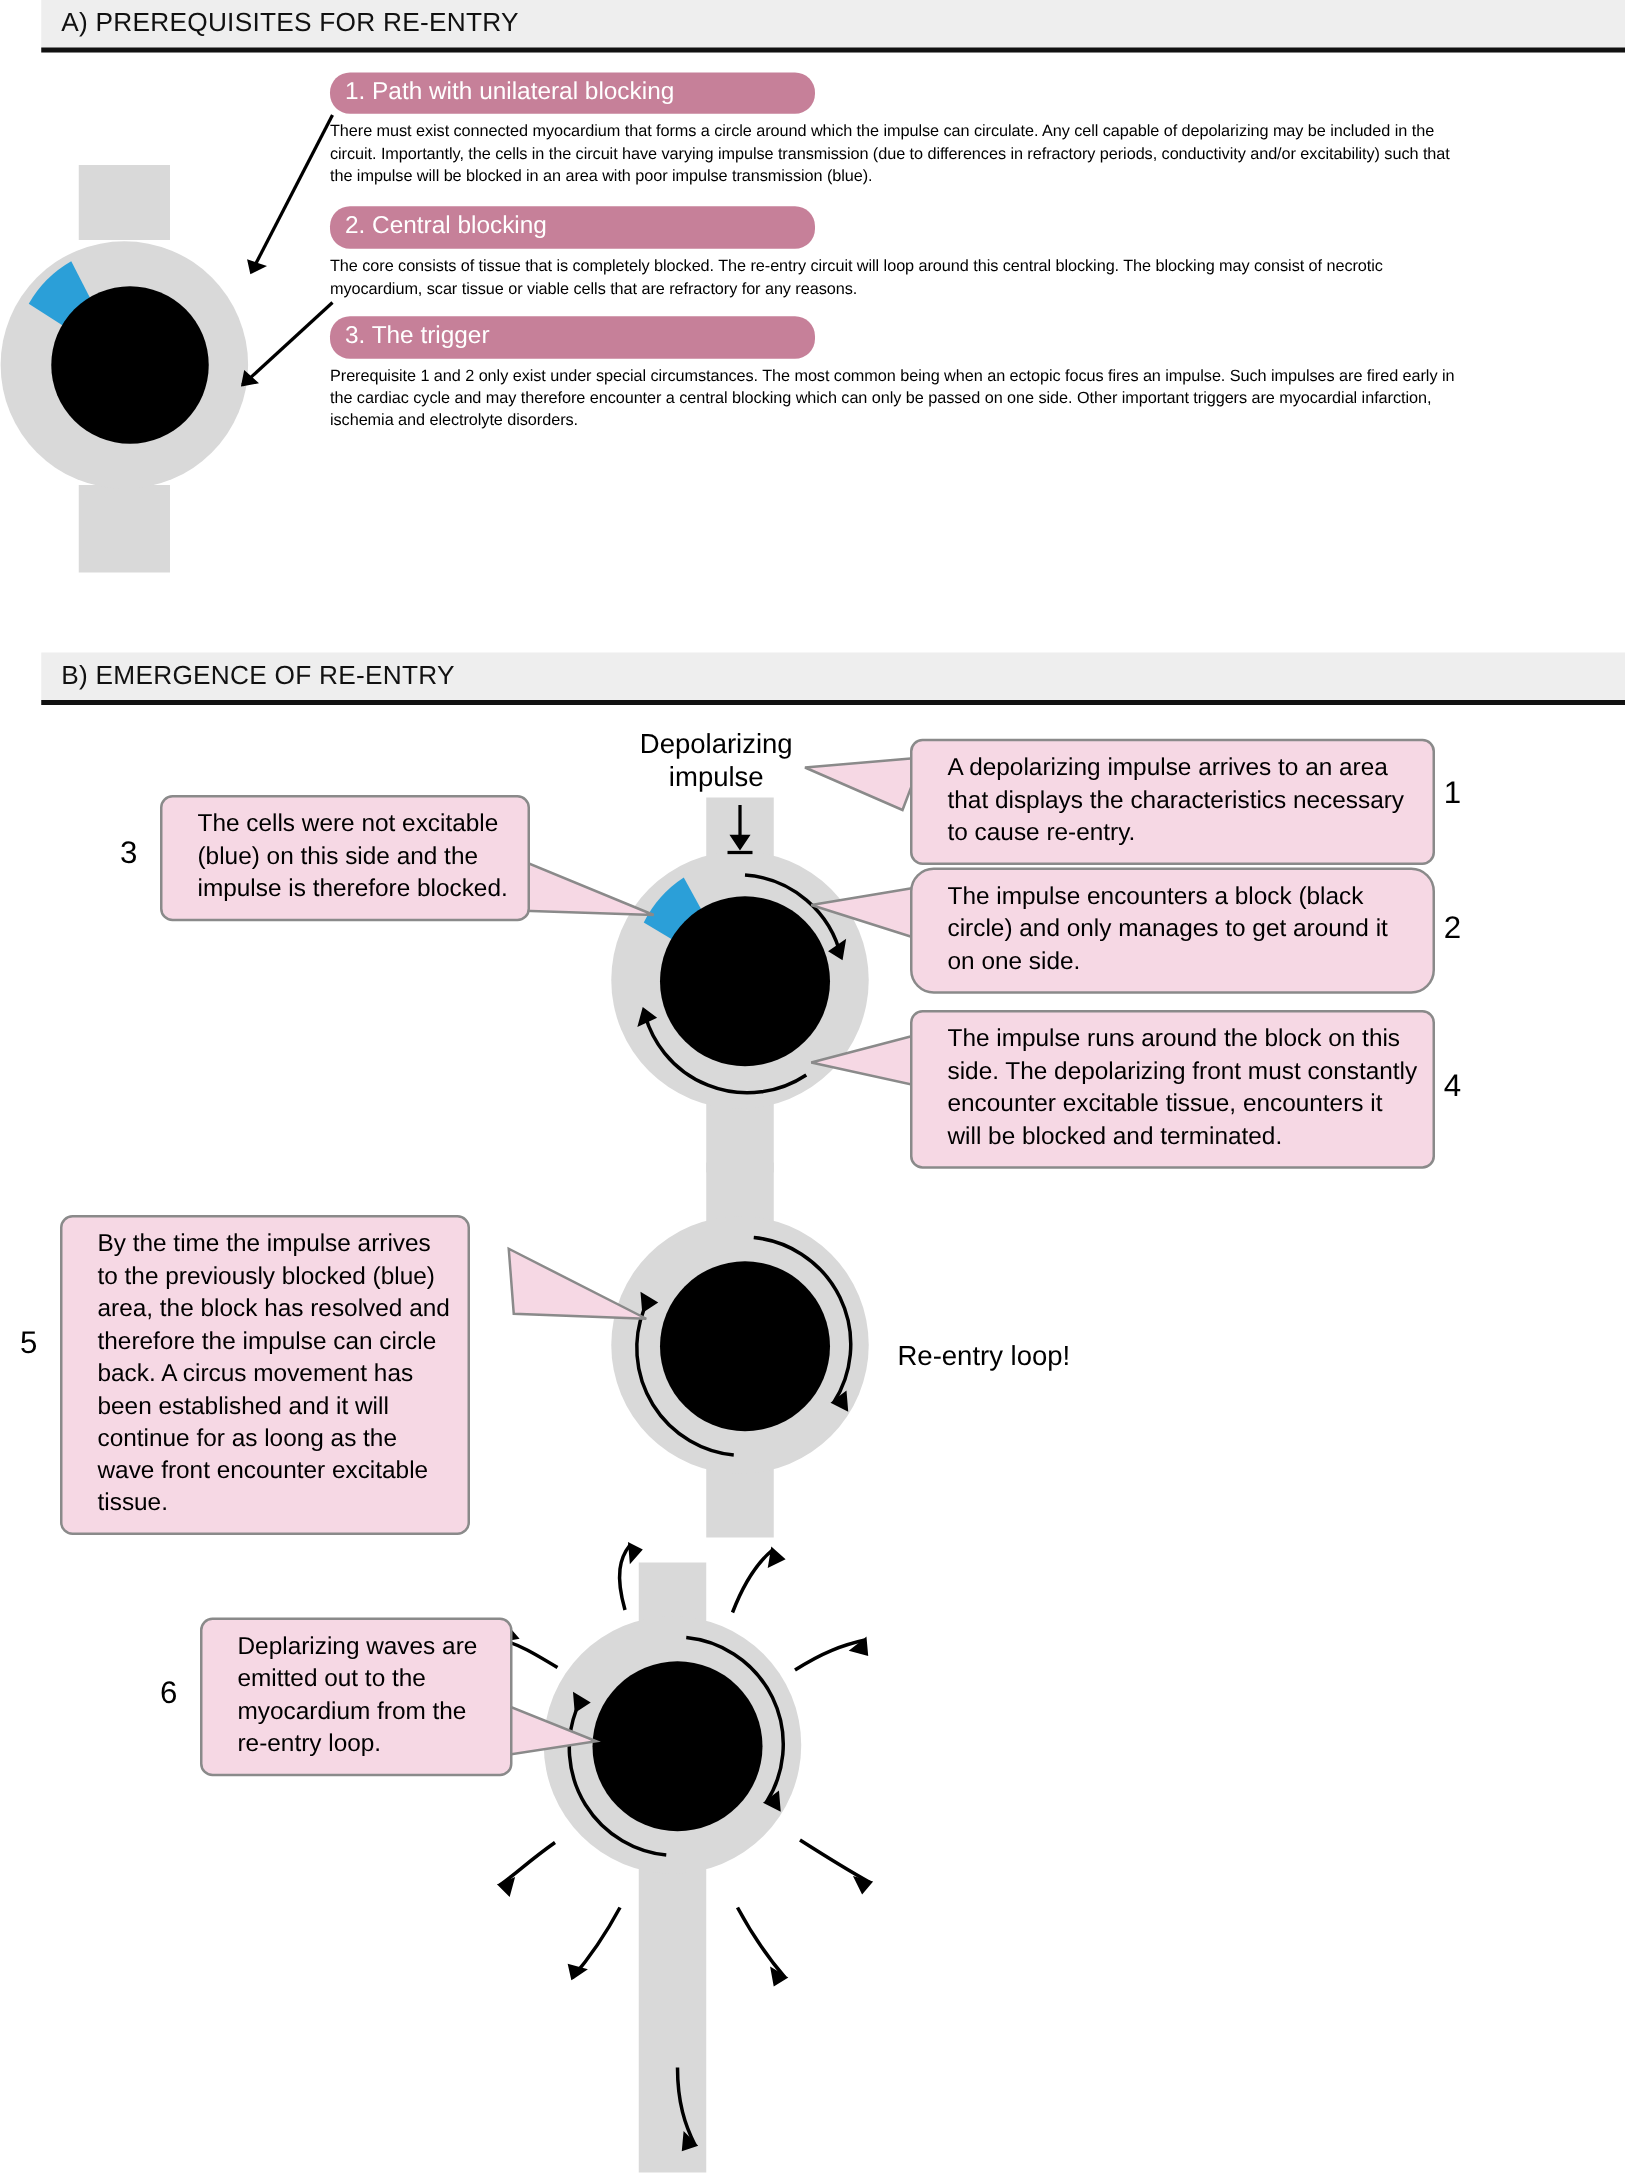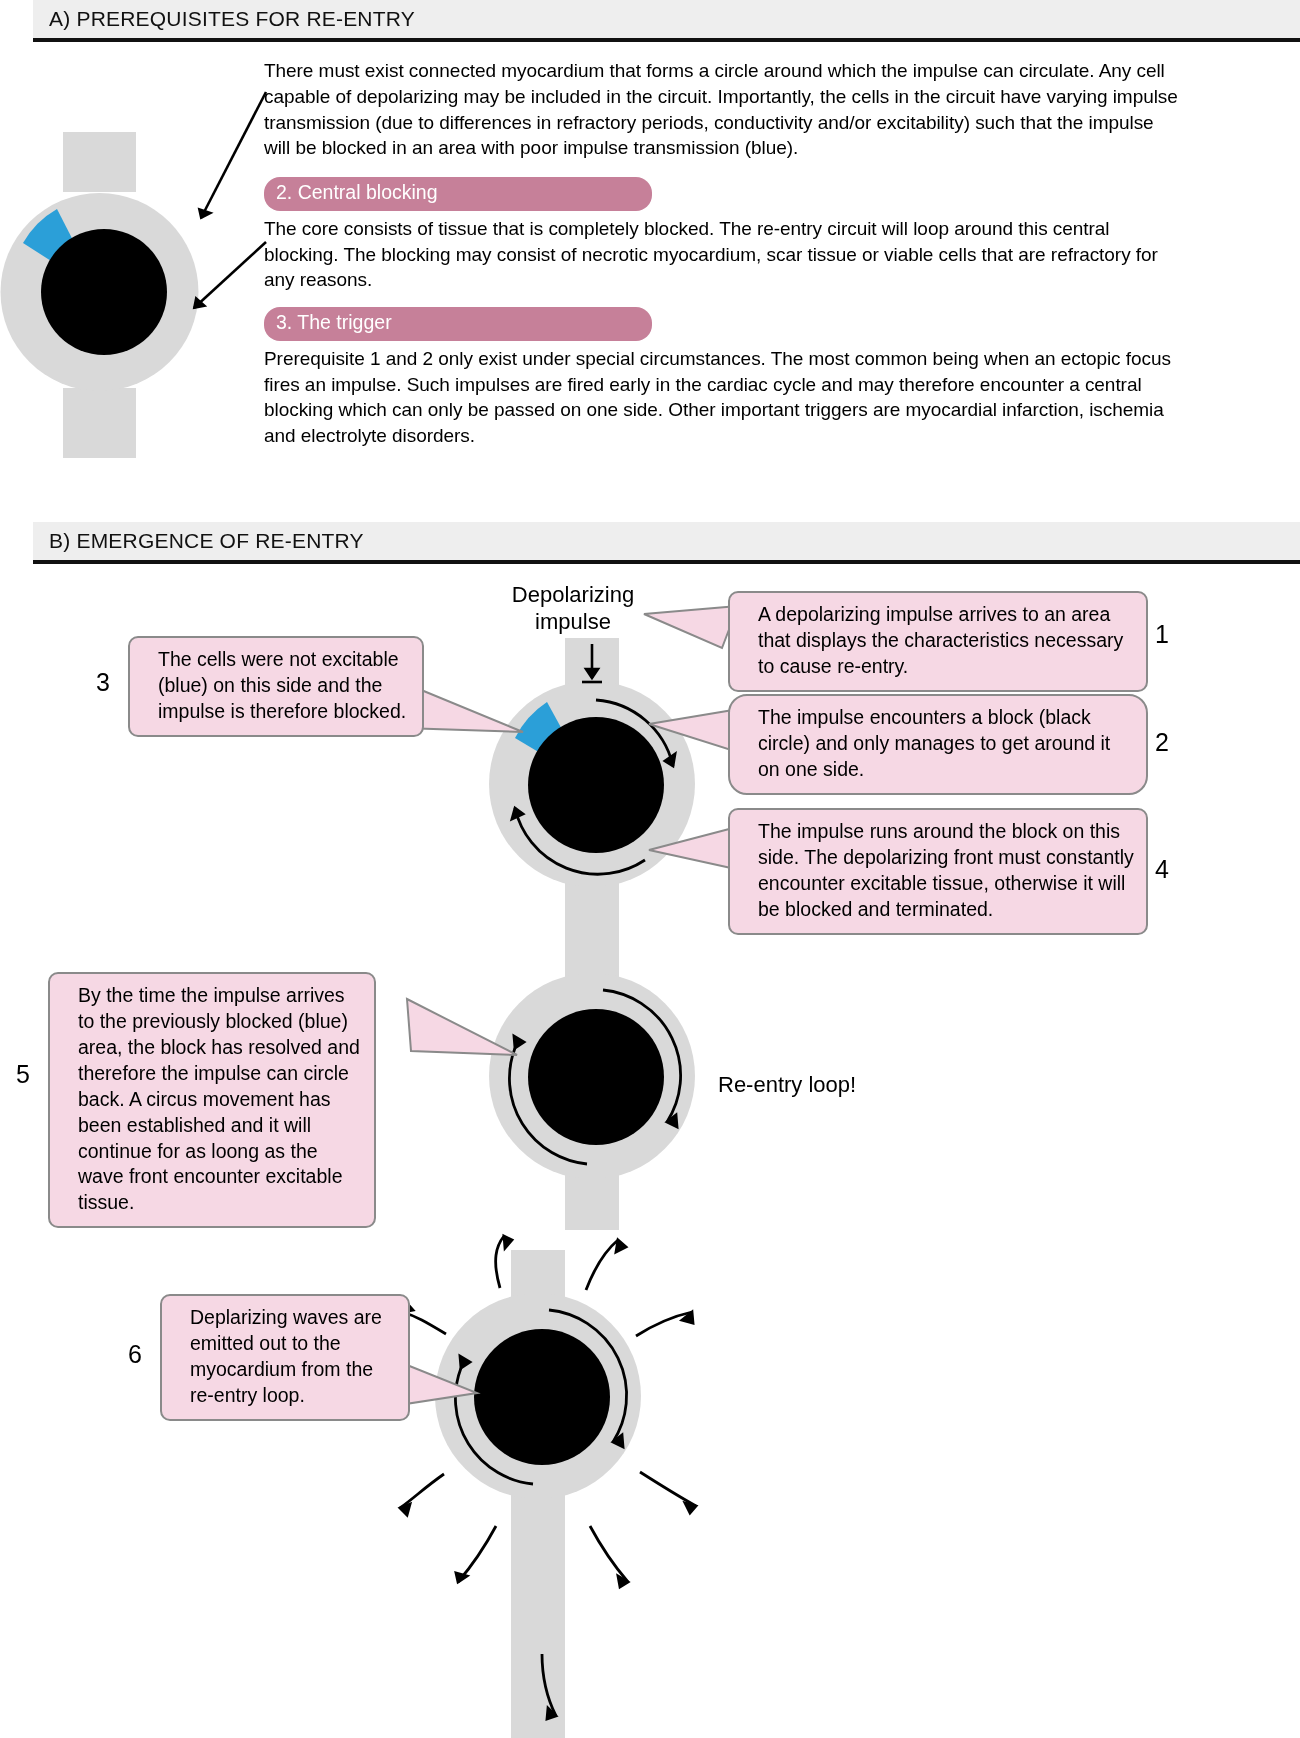--- a/index.html
+++ b/index.html
@@ -38,21 +38,21 @@
     border-radius:16px;
     padding:5px 16px 7px 12px;
     font-size:19.5px;
     line-height:1.1;
     margin-bottom:5px;
   }
   .pill.wide1 { min-width:388px; }
   .pill.wide2 { min-width:388px; }
   .pill.wide3 { min-width:388px; }
   .prereq-body {
-    font-size:19px;
+    font-size:13px;
     line-height:1.36;
     color:#000;
     letter-spacing:-0.05px;
   }
 
   
   .fig { position:absolute; }
   .fig svg { display:block; overflow:visible; }
 
   
@@ -122,20 +122,21 @@
   </svg>
 
   <svg class="tail" style="left:130px; top:236px; z-index:3;" width="200" height="100">
     <path d="M 136 6 L 64 72" stroke="#000" stroke-width="2.6" fill="none"></path>
     <path d="M 64 72 l 11 -2 l -9 -8 l -2 10 z" fill="#000" stroke="#000" stroke-width="2"></path>
   </svg>
 
   <div class="prereq-col">
 
     <div class="prereq-block">
+      <div class="pill wide1">1.  Path with unilateral blocking</div>
       <div class="prereq-body">There must exist connected myocardium that forms a circle around which the impulse can circulate. Any cell capable of depolarizing may be included in the circuit. Importantly, the cells in the circuit have varying impulse transmission (due to differences in refractory periods, conductivity and/or excitability) such that the impulse will be blocked in an area with poor impulse transmission (blue).</div>
     </div>
 
     <div class="prereq-block" style="margin-top:16px;">
       <div class="pill wide2">2. Central blocking</div>
       <div class="prereq-body">The core consists of tissue that is completely blocked. The re-entry circuit will loop around this central blocking. The blocking may consist of necrotic myocardium, scar tissue or viable cells that are refractory for any reasons.</div>
     </div>
 
     <div class="prereq-block" style="">
       <div class="pill wide3">3. The trigger</div>
@@ -197,21 +198,21 @@
   <div class="callout" style="left:728px; top:694px; width:420px;border-radius:19px;">
     <p>The impulse encounters a block (black circle) and only manages to get around it on one side.</p>
   </div>
   <div class="step-num" style="left:1155px; top:728px;">2</div>
 
   <svg class="tail" style="left:645px; top:820px;" width="100" height="80">
     <path d="M 88 8 L 4 30 L 86 48 Z" fill="#f6d8e4" stroke="#8a8a8a" stroke-width="2"></path>
   </svg>
 
   <div class="callout" style="left:728px; top:808px; width:420px;">
-    <p>The impulse runs around the block on this side. The depolarizing front must constantly encounter excitable tissue, otherwise it will be blocked and terminated.</p>
+    <p>The impulse runs around the block on this side. The depolarizing front must constantly encounter excitable tissue, encounters it will be blocked and terminated.</p>
   </div>
   <div class="step-num" style="left:1155px; top:855px;">4</div>
 
   <svg class="tail" style="left:395px; top:670px;" width="140" height="90">
     <path d="M 2 10 L 128 62 L 8 58 Z" fill="#f6d8e4" stroke="#8a8a8a" stroke-width="2"></path>
   </svg>
 
   <div class="callout" style="left:128px; top:636px; width:296px;">
     <p>The cells were not excitable (blue) on this side and the impulse is therefore blocked.</p>
   </div>

